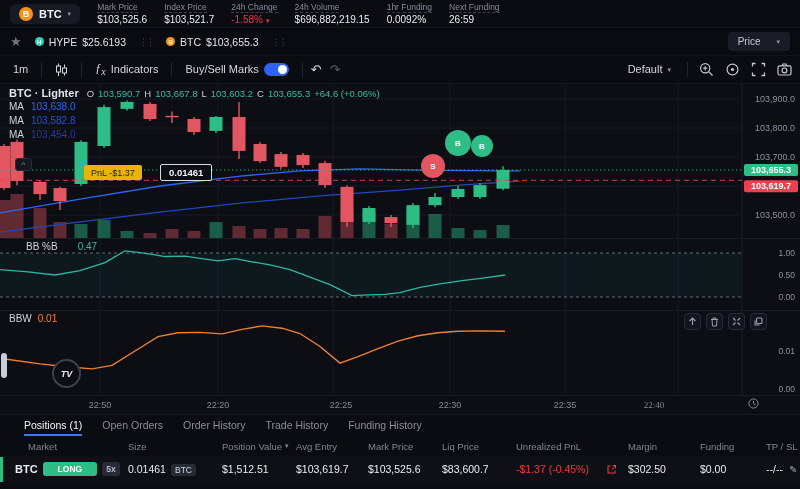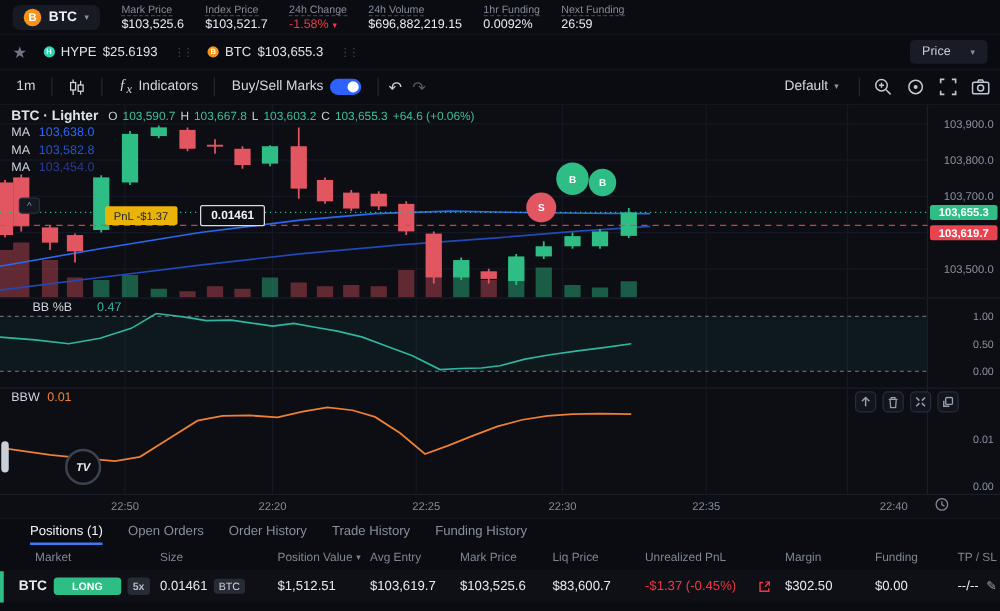--- a/index.html
+++ b/index.html
@@ -349,21 +349,21 @@
         <polyline points="5,47.98 40,52.92 70,55.96 92,57.86 112,54.44 135,40 158,25.560000000000002 178,21.759999999999998 200,21.380000000000003 222,22.9 242,18.340000000000003 262,14.920000000000002 282,17.199999999999996 300,22.519999999999996 320,35.44 340,52.16 358,45.699999999999996 378,37.72 398,30.119999999999997 418,24.799999999999997 438,21.759999999999998 458,20.240000000000002 480,19.86 505,20.240000000000002" fill="none" stroke="#ef7f33" stroke-width="1.4"></polyline>
         <text x="795" y="43" text-anchor="end" fill="#8b91a0" font-size="8.5">0.01</text>
         <text x="795" y="81" text-anchor="end" fill="#8b91a0" font-size="8.5">0.00</text>
       </svg>
     <div class="timeaxis" id="timeaxis">
         <span class="tlabel" style="left: 100px;">22:50</span>
         <span class="tlabel" style="left: 218px;">22:20</span>
         <span class="tlabel" style="left: 341px;">22:25</span>
         <span class="tlabel" style="left: 450px;">22:30</span>
         <span class="tlabel" style="left: 565px;">22:35</span>
-        <span class="tlabel" style="left: 715px;">22:40</span>
+        <span class="tlabel" style="left: 654px; font-family: Liberation Serif, serif;">22:40</span>
       </div>
     <span class="axis-clock">
         <svg width="11" height="11" viewBox="0 0 11 11">
           <g stroke="currentColor" fill="none" stroke-width="1">
             <circle cx="5.5" cy="5.5" r="4.6"></circle>
             <path d="M5.5 3v2.7l2 1.2"></path>
           </g>
         </svg>
       </span>
 

